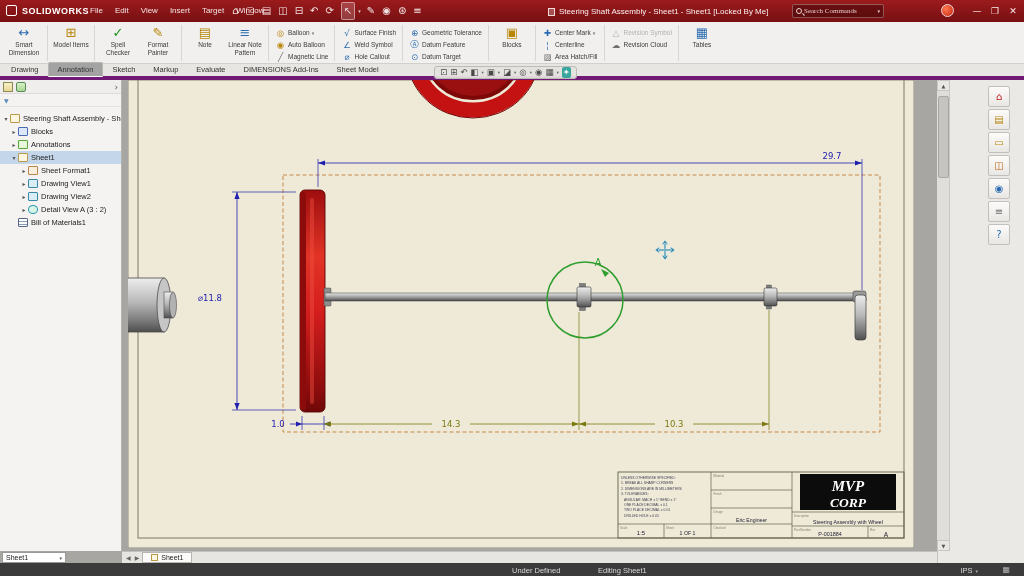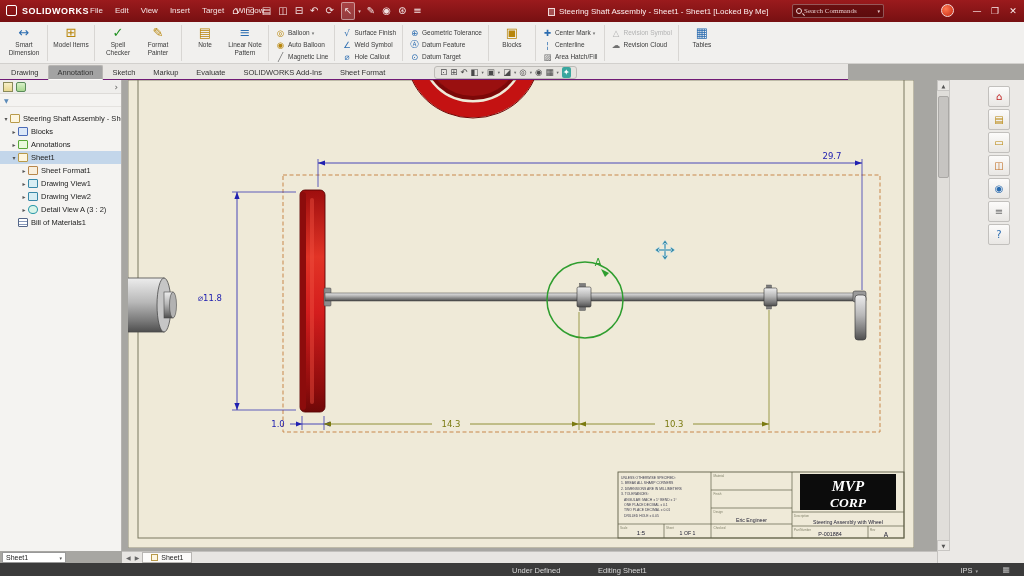--- a/index.html
+++ b/index.html
@@ -36,21 +36,21 @@
 .rb-large .bl{font-size:6.5px;line-height:7.5px;display:block;margin-top:1px}
 .rb-col{display:flex;flex-direction:column;justify-content:flex-start;gap:1px;padding:3px 3px 0 3px;flex:none}
 .rb-item{display:flex;align-items:center;height:11px;font-size:6.5px;color:#3a3a3a;white-space:nowrap}
 .rb-item .i{font-size:8.5px;width:11px;text-align:center;margin-right:2px}
 .rb-item .cr{font-size:5px;color:#777;margin-left:2px;font-family:"DejaVu Sans",sans-serif}
 .rb-sep{width:1px;height:36px;background:#d8d6d3;margin:1px 3px 0 3px;flex:none}
 .c-blue{color:#2b6cb0}.c-gold{color:#b8860b}.c-green{color:#1e8f1e}.c-gray{color:#707070}.c-red{color:#c02020}
 .disabled{color:#b3b3b3 !important}
 
 
-#tabbar{position:absolute;left:0;top:64px;width:848px;height:16px;background:#e8e6e3;border-bottom:1px solid #701a75;display:flex;align-items:flex-end;padding-left:2px}
+#tabbar{position:absolute;left:0;top:64px;width:1024px;height:16px;background:#e8e6e3;border-bottom:4px solid #701a75;display:flex;align-items:flex-end;padding-left:2px}
 .tab{font-size:7.5px;color:#333;padding:2px 9px 2px;white-space:nowrap}
 .tab.active{background:#a3a3a3;border:1px solid #b8b6b3;border-bottom:1px solid #fdfcfb;margin-bottom:-1px;border-radius:2px 2px 0 0}
 
 
 #headsup{position:absolute;left:434px;top:66px;height:13px;background:rgba(229,227,222,.95);border:1px solid #bdbbb7;border-radius:3px;display:flex;align-items:center;padding:0 5px;gap:3px;z-index:40}
 .hu-ic{font-size:8.5px;color:#4a4a4a;font-family:"DejaVu Sans",sans-serif;line-height:11px}
 .hu-cr{font-size:4.5px;color:#666;font-family:"DejaVu Sans",sans-serif}
 .hu-last{background:#3aa79f;color:#fff;border-radius:2px;padding:0 1px}
 
 
@@ -262,22 +262,22 @@
     <span class="bl">Tables</span>
   </div>
 </div>
 
 <div id="tabbar">
   <span class="tab">Drawing</span>
   <span class="tab active">Annotation</span>
   <span class="tab">Sketch</span>
   <span class="tab">Markup</span>
   <span class="tab">Evaluate</span>
-  <span class="tab">SOLIDWORKS Add-Ins</span>
-  <span class="tab">Sheet Format</span>
+  <span class="tab">DIMENSIONS Add-Ins</span>
+  <span class="tab">Sheet Model</span>
 </div>
 
 <div id="headsup">
   <span class="hu-ic">⊡</span>
   <span class="hu-ic">⊞</span>
   <span class="hu-ic">↶</span>
   <span class="hu-ic">◧</span>
     <span class="hu-cr">▾</span>
   <span class="hu-ic">▣</span>
     <span class="hu-cr">▾</span>

